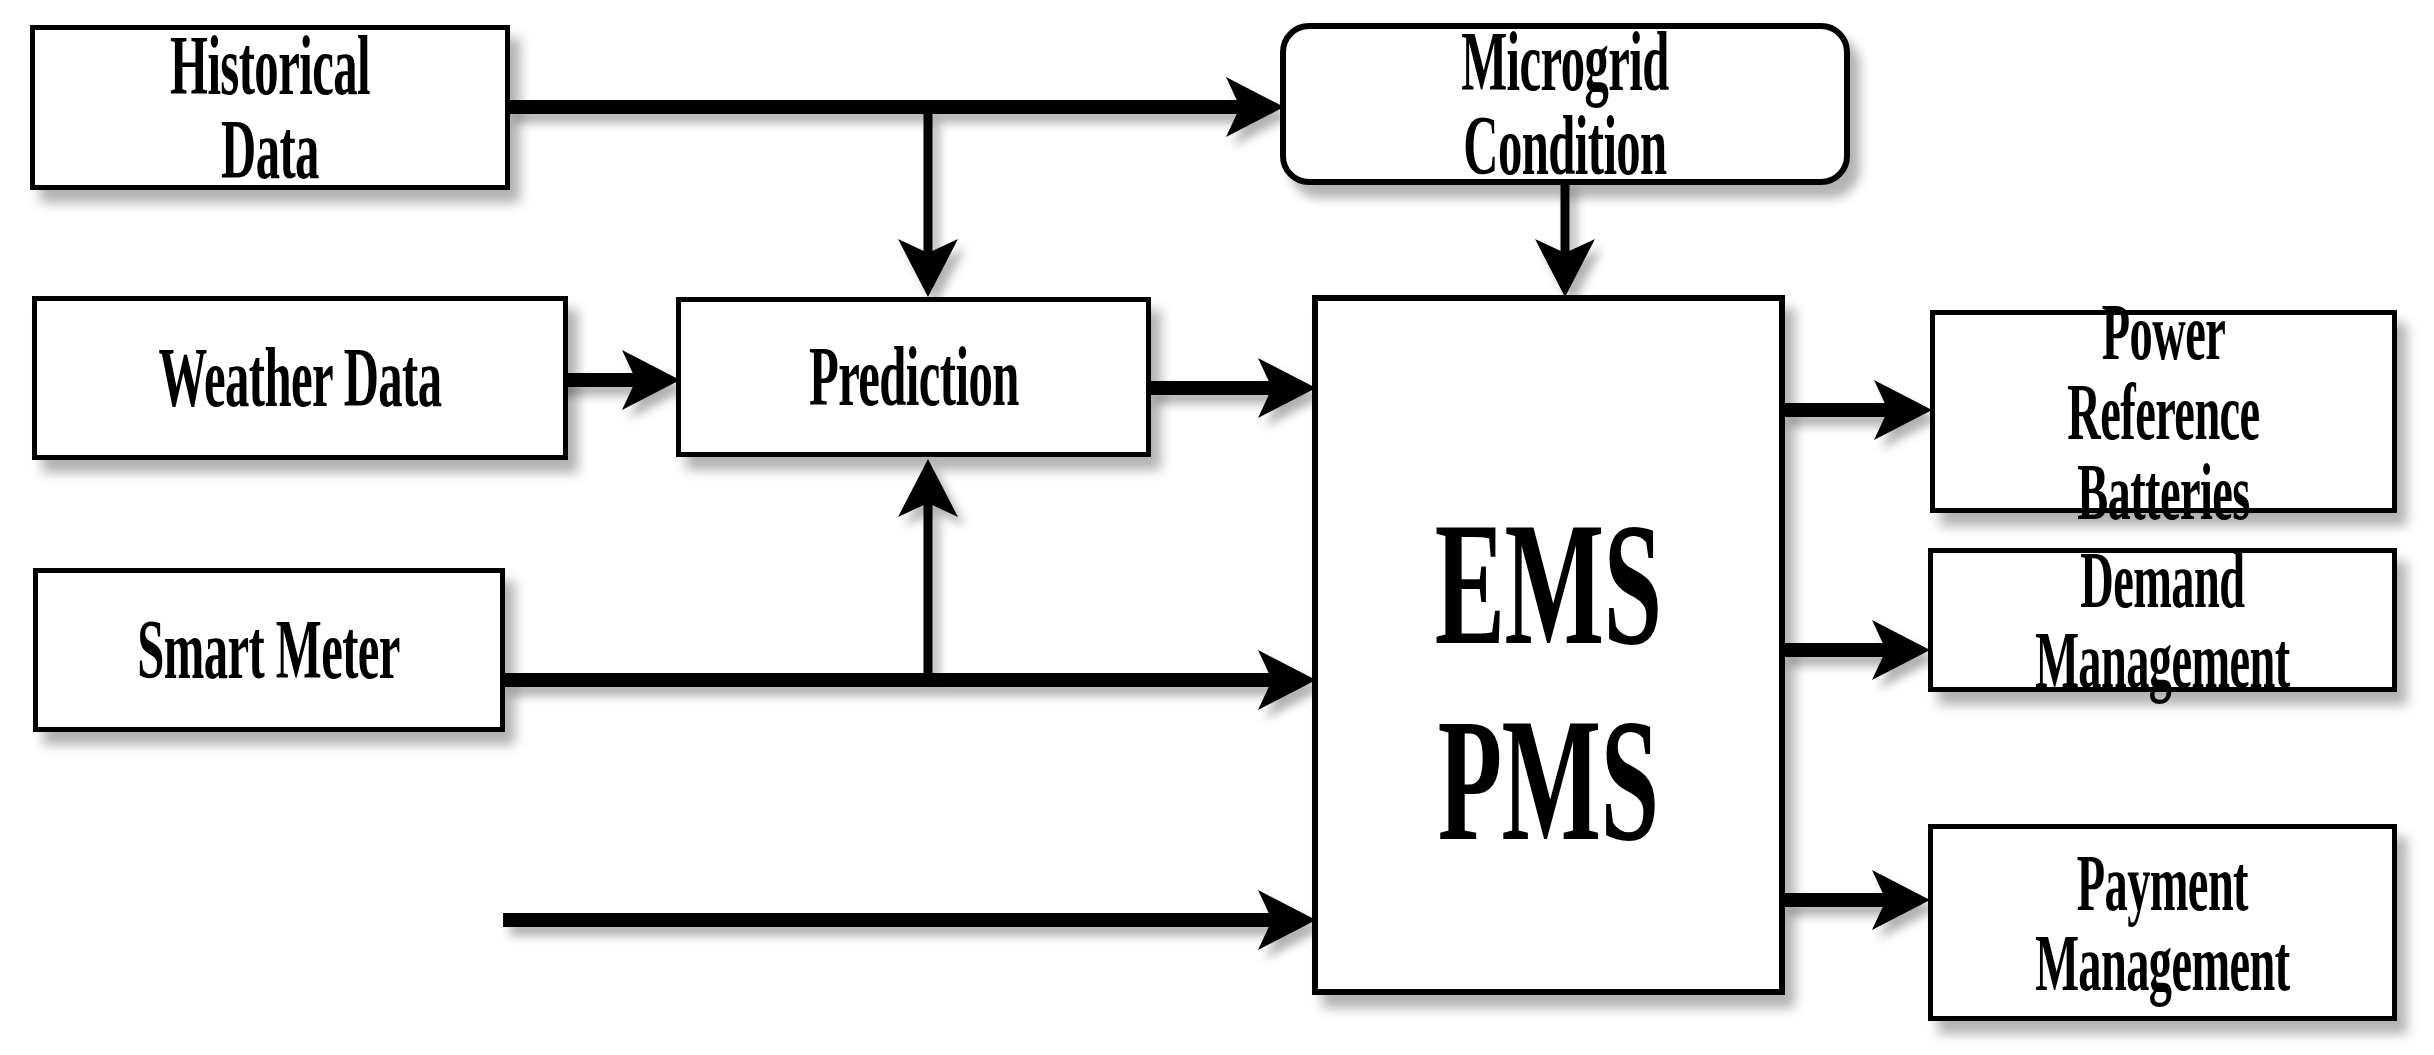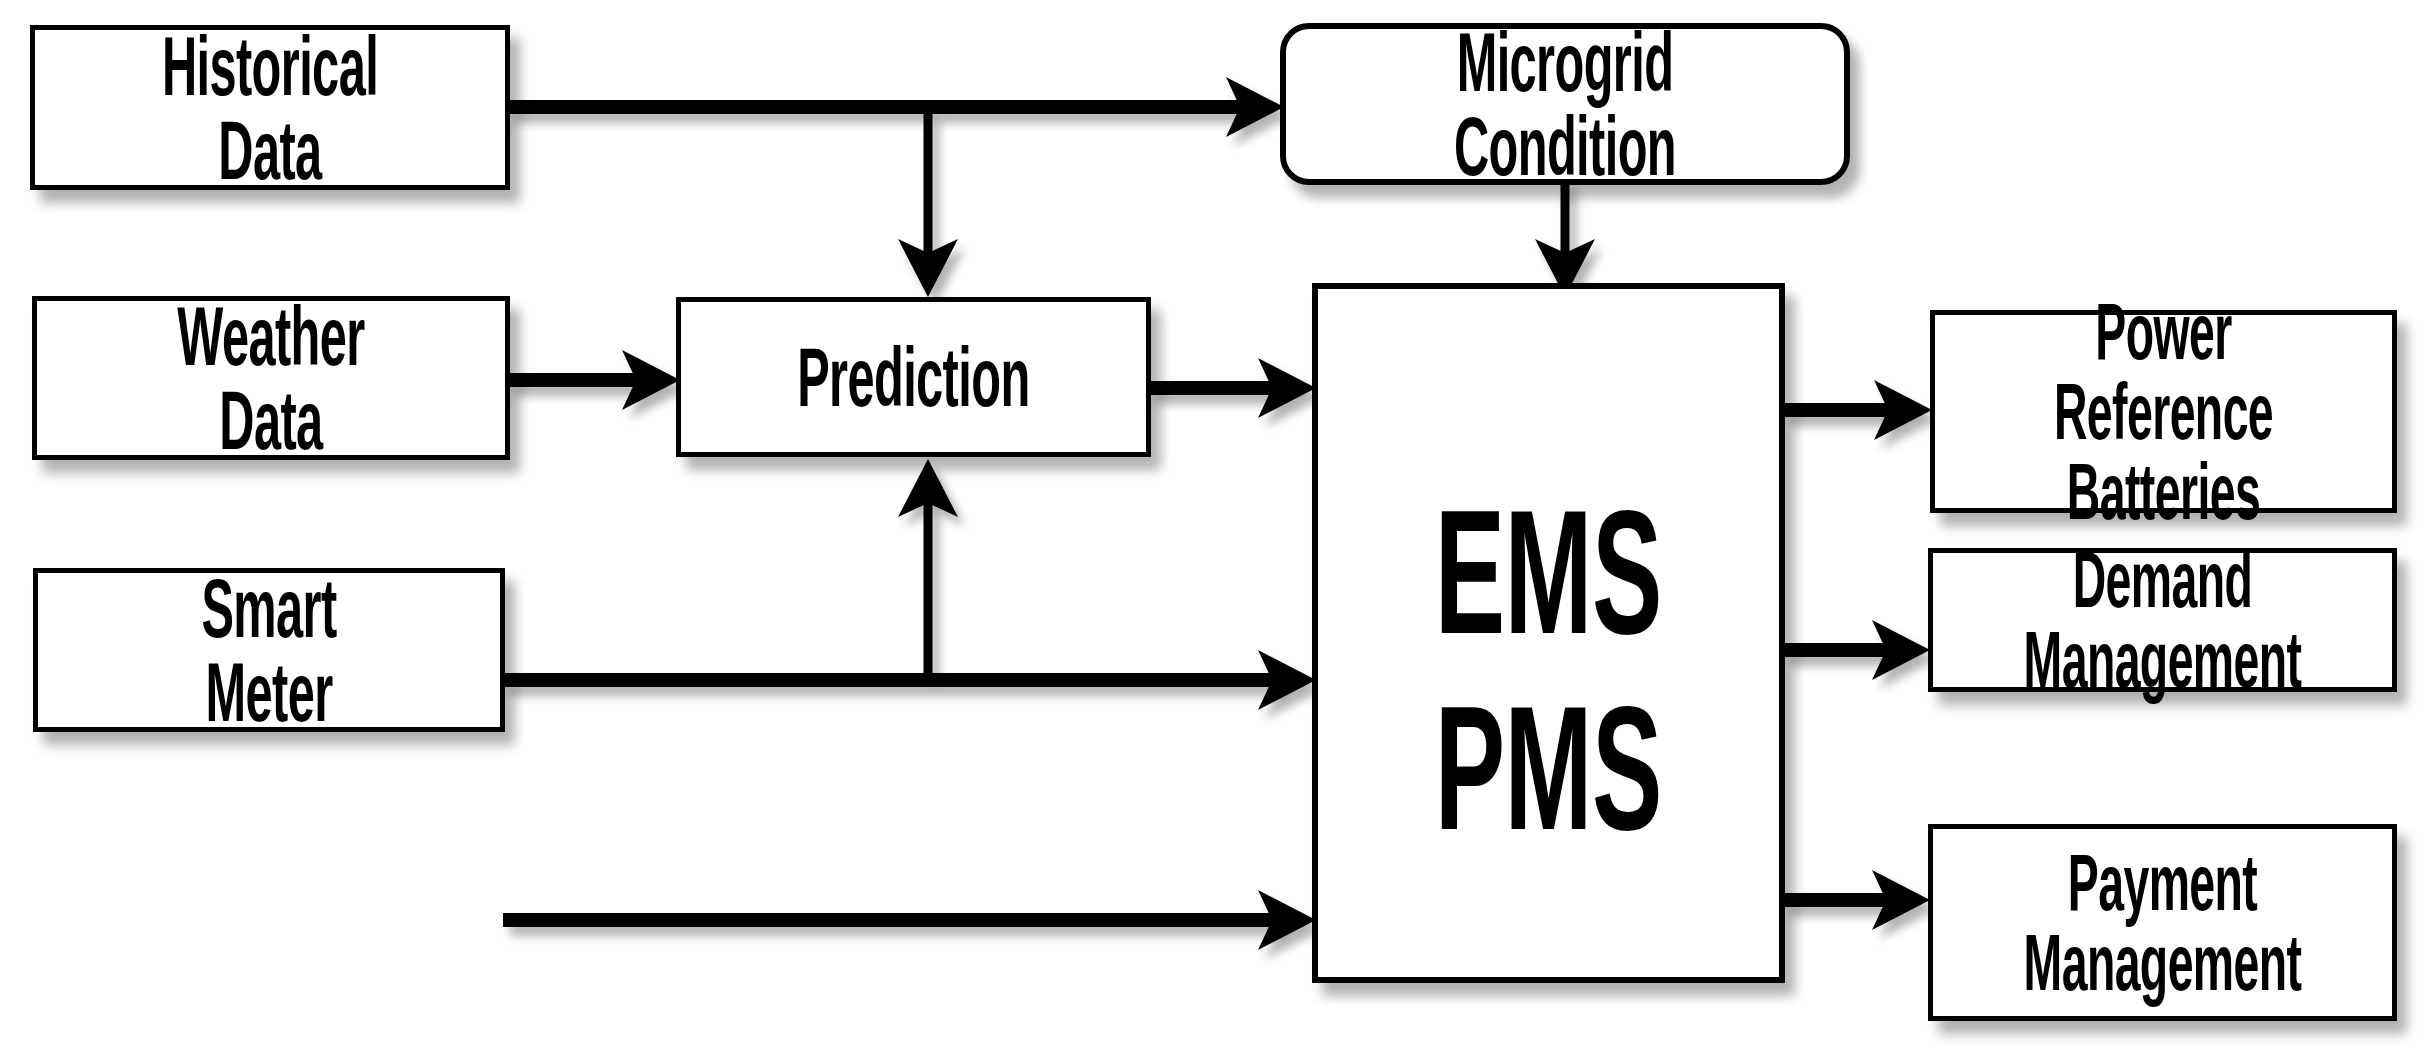--- a/index.html
+++ b/index.html
@@ -1,21 +1,21 @@
 <!DOCTYPE html>
 <html><head>
 <meta charset="utf-8">
 <style>
   html, body { margin: 0; padding: 0; background: #ffffff; }
   .canvas {
     position: relative;
     width: 2434px;
     height: 1055px;
     background: #ffffff;
-    font-family: Liberation Sans, sans-serif;
+    font-family: Liberation Serif, serif;
     overflow: hidden;
   }
   svg.edges {
     position: absolute;
     left: 0; top: 0;
     width: 2434px; height: 1055px;
     filter: drop-shadow(7px 9px 5px rgba(0,0,0,0.30));
   }
   svg.edges line { stroke: #000; }
   svg.edges path { fill: #000; stroke: none; }
@@ -112,38 +112,38 @@
     <g>
       <line x1="1783" y1="900" x2="1886" y2="900" stroke-width="14"></line>
       <path d="M1930 900 L1872 870 L1886 900 L1872 930 Z"></path>
     </g>
   </svg>
 
   <div class="node" style="left:30px; top:25px; width:480px; height:165px;">
     <span class="squeeze lbl-lg">Historical Data</span>
   </div>
 
-  <div class="node" style="left:32px; top:296px; width:478px; height:164px;">
+  <div class="node" style="left:32px; top:296px; width:536px; height:164px;">
     <span class="squeeze lbl-lg">Weather Data</span>
   </div>
 
   <div class="node" style="left:33px; top:568px; width:472px; height:164px;">
     <span class="squeeze lbl-lg">Smart Meter</span>
   </div>
 
 
   <div class="node" style="left:676px; top:297px; width:475px; height:160px;">
     <span class="squeeze lbl-lg">Prediction</span>
   </div>
 
   <div class="node node-microgrid" style="left:1280px; top:23px; width:570px; height:162px;border-radius:29px;">
     <span class="squeeze lbl-lg">Microgrid Condition</span>
   </div>
 
-  <div class="node node-ems" style="left:1312px; top:283px; width:473px; height:700px;">
+  <div class="node node-ems" style="left:1312px; top:295px; width:473px; height:700px;">
     <span class="squeeze">EMS
 PMS</span>
   </div>
 
   <div class="node" style="left:1930px; top:310px; width:467px; height:203px;">
     <span class="squeeze lbl-two">Power Reference
 Batteries</span>
   </div>
 
   <div class="node" style="left:1928px; top:548px; width:469px; height:144px;">

